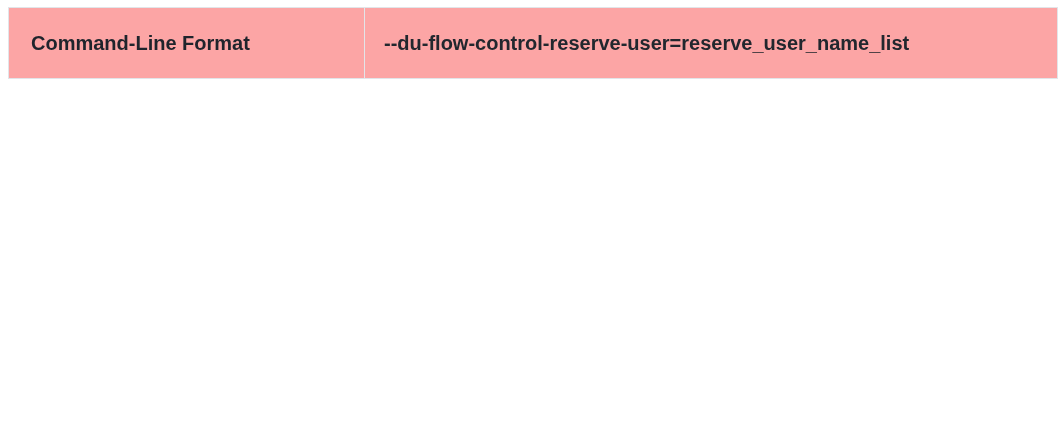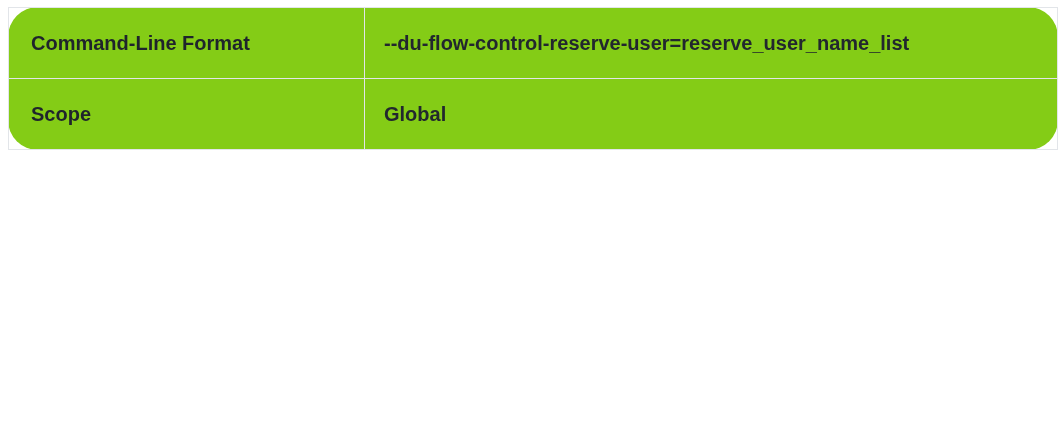--- a/index.html
+++ b/index.html
@@ -17,22 +17,21 @@
   .table-wrap {
     position: absolute;
     left: 8px;
     top: 7px;
     width: 1050px;
   }
   table.attr-table {
     width: 100%;
     border-collapse: collapse;
     table-layout: fixed;
-    background: #84cc16;
-    border-radius: 30px;
+    background: #fca5a5;
   }
   table.attr-table col.c1 { width: 356px; }
   table.attr-table tr { height: 71px; }
   table.attr-table th,
   table.attr-table td {
     border: 1px solid #e2e5e9;
     vertical-align: middle;
     font-size: 20px;
     line-height: 1.2;
     white-space: nowrap;
@@ -57,19 +56,15 @@
   <table class="attr-table">
     <colgroup>
       <col class="c1">
       <col class="c2">
     </colgroup>
     <tbody>
       <tr>
         <th>Command-Line Format</th>
         <td>--du-flow-control-reserve-user=reserve_user_name_list</td>
       </tr>
-      <tr>
-        <th>Scope</th>
-        <td>Global</td>
-      </tr>
     </tbody>
   </table>
 </div>
 
 </body></html>

